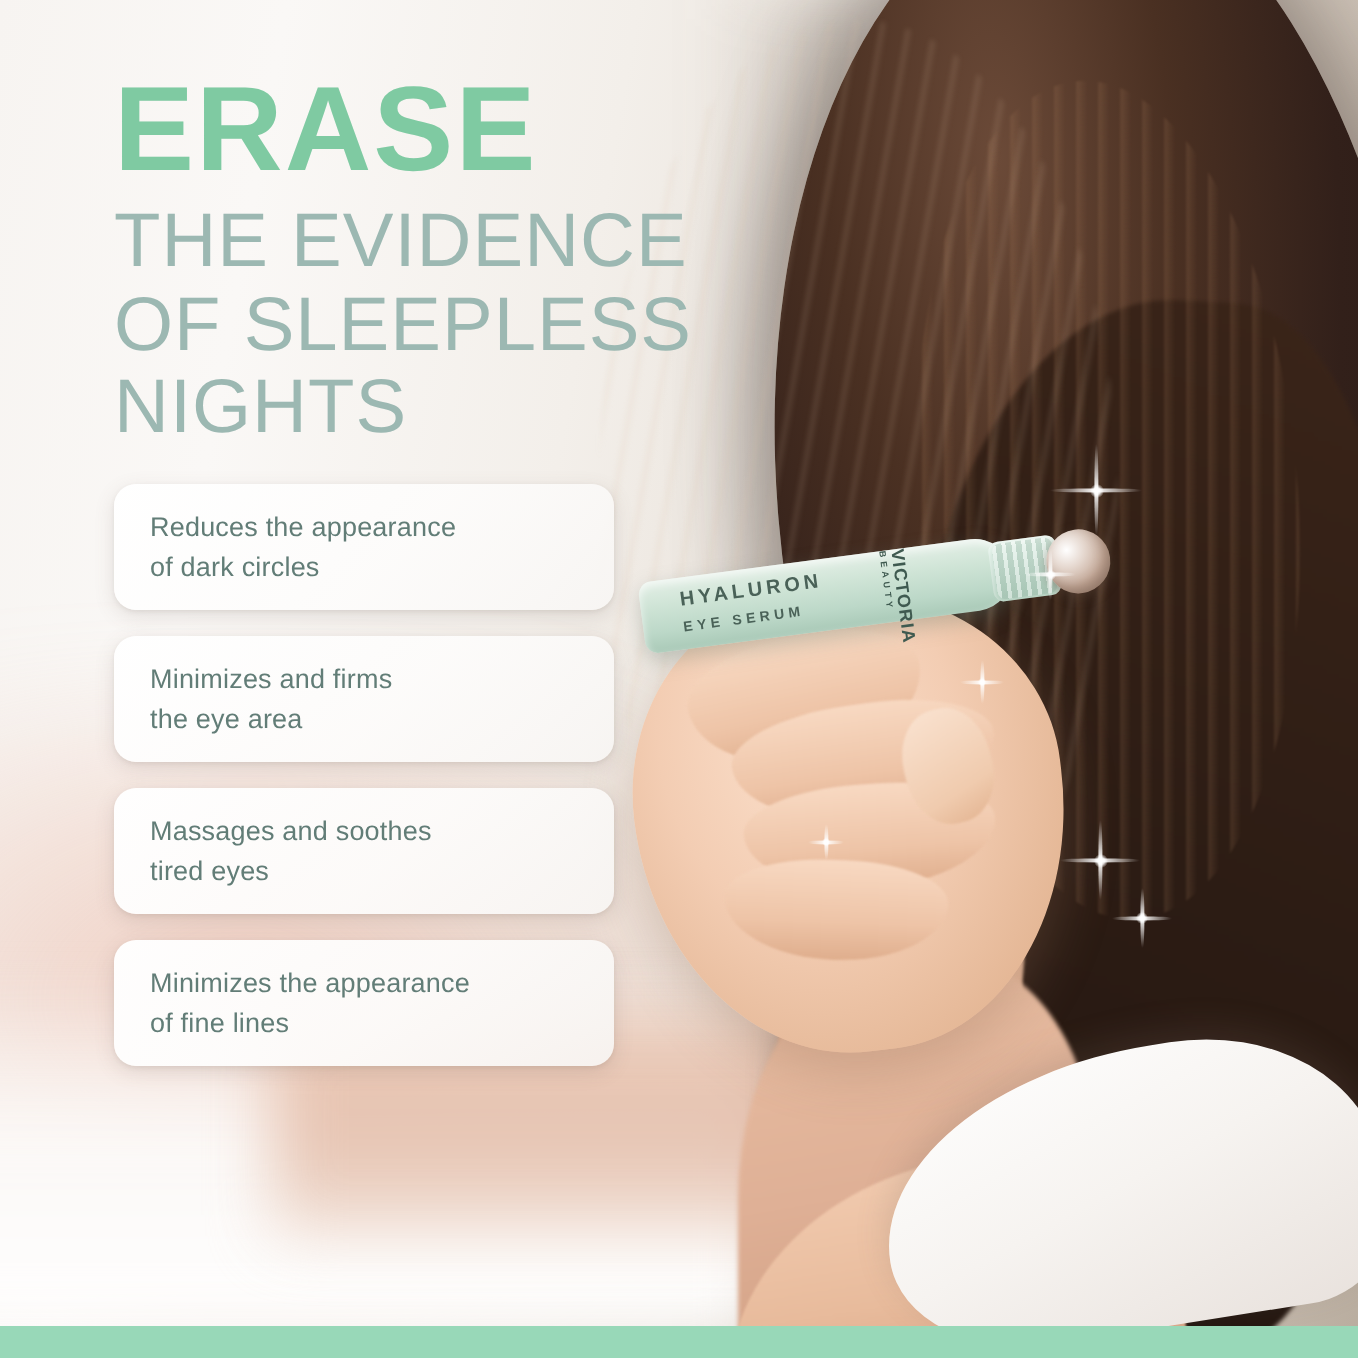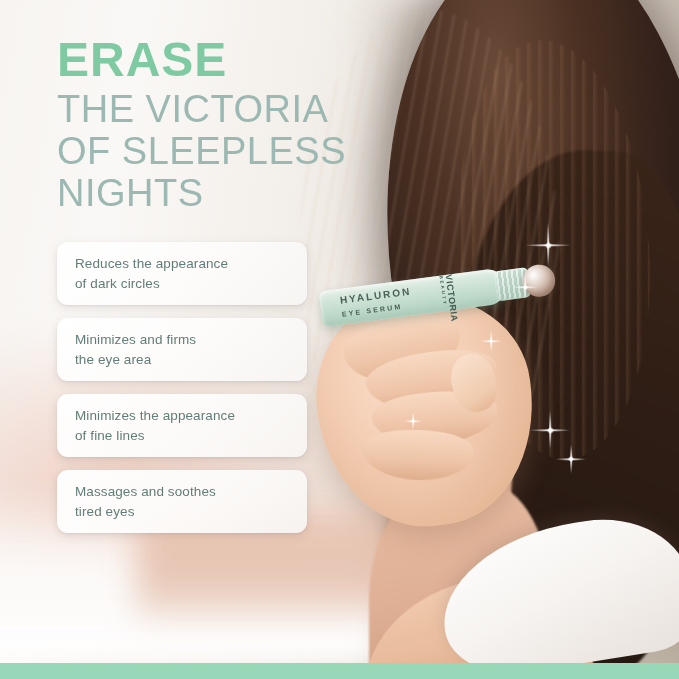--- a/index.html
+++ b/index.html
@@ -235,21 +235,21 @@
     background:radial-gradient(circle,#ffffff 0%,rgba(255,255,255,.85) 35%,rgba(255,255,255,0) 72%);
   }
 
   
   .content{position:absolute;inset:0;}
 
   .headline{
     position:absolute;left:57px;top:36px;width:420px;
   }
   .headline .erase{
-    font-size:48px;
+    font-size:60px;
     font-weight:700;
     letter-spacing:1px;
     line-height:.98;
     color:#7fcaa2;
     margin:0;
   }
   .headline .sub{
     margin:6px 0 0 0;
     font-size:38px;
     font-weight:300;
@@ -364,40 +364,40 @@
       <i class="h" style="width:18px;"></i>
         <i class="v" style="height:18px;"></i>
         <b style="width:4px;height:4px;margin:-2px 0 0 -2px;"></b>
     </div>
   </div>
 
   <div class="content">
 
     <div class="headline">
       <h1 class="erase">ERASE</h1>
-      <h2 class="sub">THE VICTORIA
+      <h2 class="sub">THE EVIDENCE
 OF SLEEPLESS
 NIGHTS</h2>
     </div>
 
     <div class="cards">
       <div class="card">
         <p>Reduces the appearance
 of dark circles</p>
       </div>
       <div class="card">
         <p>Minimizes and firms
 the eye area</p>
       </div>
       <div class="card">
+        <p>Massages and soothes
+tired eyes</p>
+      </div>
+      <div class="card">
         <p>Minimizes the appearance
 of fine lines</p>
       </div>
-      <div class="card">
-        <p>Massages and soothes
-tired eyes</p>
-      </div>
     </div>
 
     <div class="bottom-bar"></div>
   </div>
 
 </div>
 
 </body></html>

